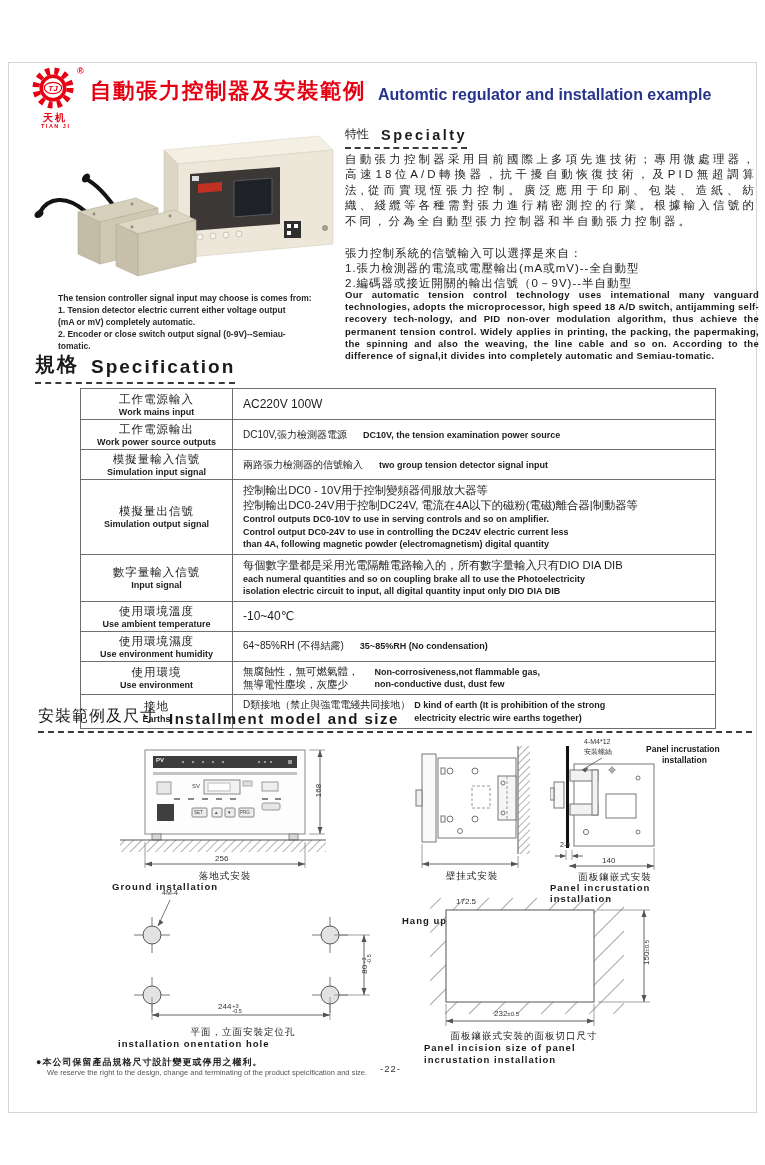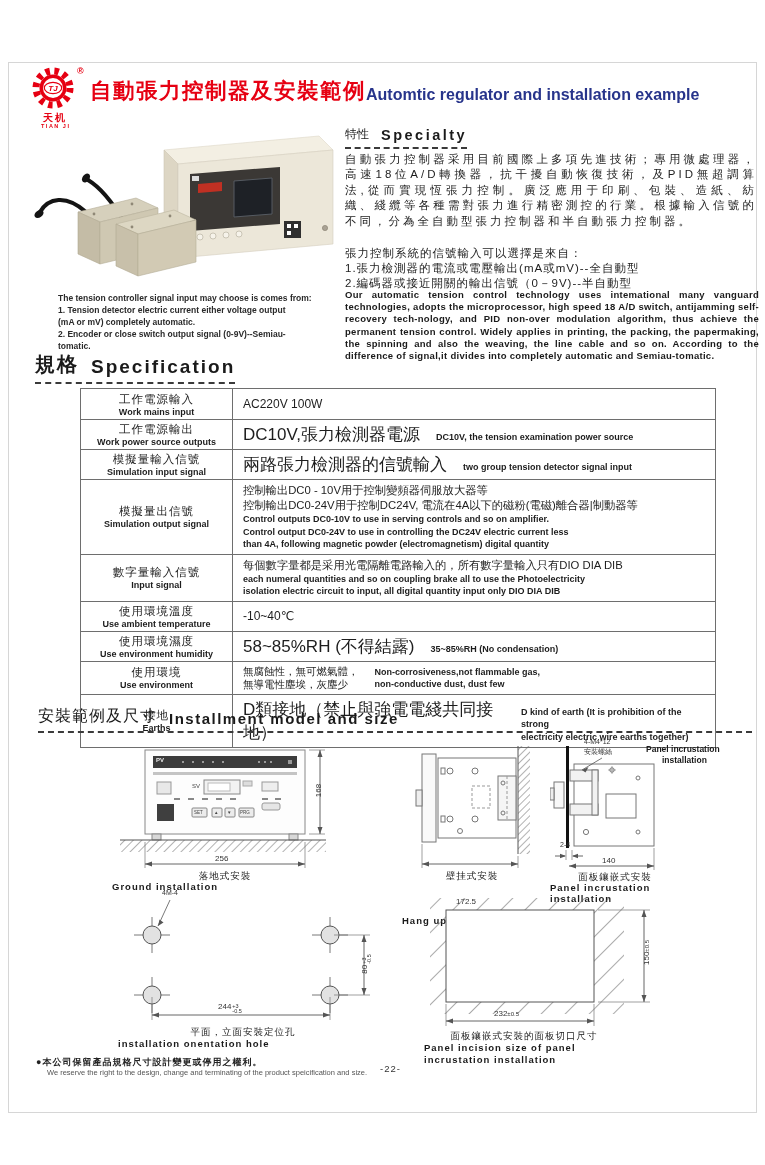--- a/index.html
+++ b/index.html
@@ -7,21 +7,21 @@
   body { width:765px; height:1165px; font-family:"Liberation Sans","DejaVu Sans",sans-serif; color:#222; }
   .page { position:relative; width:765px; height:1165px; background:#fff; overflow:hidden; }
   .abs { position:absolute; }
   .frame { position:absolute; left:8px; top:62px; width:749px; height:1051px; border:1px solid #d6d6d6; }
 
   
   .logo { left:30px; top:66px; width:60px; height:66px; }
   .logo .reg { position:absolute; left:47px; top:0; font-size:9px; font-weight:bold; }
   .logo-cn { position:absolute; left:13px; top:45px; font-size:10px; font-weight:bold; letter-spacing:2px; }
   .logo-en { position:absolute; left:11px; top:57px; font-size:5.5px; font-weight:bold; letter-spacing:1.5px; }
-  .title-row { left:90px; top:76px; display:flex; align-items:flex-end; }
+  .title-row { left:90px; top:76px; display:flex; align-items:flex-end; gap:12px; }
   .title-cn { font-size:21.5px; font-weight:bold; letter-spacing:1.5px; }
   .title-en { font-size:16px; font-weight:bold; padding-bottom:1px; }
 
   
   .dash-head { display:inline-flex; align-items:flex-end; gap:12px; border-bottom:2px dashed #3a3a3a; padding-bottom:4px; color:#1a1a1a; }
   .h-specialty { left:345px; top:126px; }
   .h-specialty .cn { font-size:12px; font-weight:normal; }
   .h-specialty .en { font-size:14.5px; font-weight:bold; letter-spacing:2.5px; }
   .h-spec { left:35px; top:351px; }
   .h-spec .cn { font-size:20px; font-weight:bold; letter-spacing:2px; }
@@ -37,21 +37,21 @@
   .photo-note { left:58px; top:292px; width:292px; font-size:8.5px; font-weight:bold; line-height:12px; white-space:pre-line; color:#2a2a2a; }
 
   
   .spec-table { position:absolute; left:80px; top:388px; width:636px; border:1px solid #6e6e6e; }
   .srow { display:flex; border-bottom:1px solid #6e6e6e; align-items:stretch; }
   .srow:last-child { border-bottom:none; }
   .scell-l { width:152px; border-right:1px solid #6e6e6e; display:flex; flex-direction:column; align-items:center; justify-content:center; text-align:center; padding:2px; }
   .scell-r { flex:1; padding:3px 10px; display:flex; flex-direction:column; justify-content:center; }
   .lab-cn { font-size:11.5px; letter-spacing:1px; color:#1d1d1d; }
   .lab-en { font-size:9px; font-weight:bold; color:#1d1d1d; }
-  .val-cn { font-size:17px; color:#1d1d1d; }
+  .val-cn { font-size:10px; color:#1d1d1d; }
   .val-en { font-size:9px; font-weight:bold; color:#1d1d1d; line-height:12.5px; }
   .val-big { font-size:12px; color:#1d1d1d; }
   .cnline { font-size:11.3px; line-height:15px; color:#1d1d1d; }
   .inline-pair { display:flex; align-items:baseline; gap:16px; }
   .stack { display:flex; flex-direction:column; justify-content:center; }
 
   
   .diagram { position:absolute; }
   .dim { position:absolute; font-size:8px; color:#333; white-space:nowrap; }
   .dim .tol { display:inline-flex; flex-direction:column; font-size:5.5px; line-height:5px; margin-left:1px; vertical-align:1px; }
@@ -214,21 +214,21 @@
         <span class="val-big">-10~40℃</span>
       </div>
     </div>
     <div class="srow" style="min-height:29px">
       <div class="scell-l">
         <span class="lab-cn">使用環境濕度</span>
         <span class="lab-en">Use environment humidity</span>
       </div>
       <div class="scell-r">
         <div class="inline-pair">
-          <span class="val-cn">58~85%RH (不得結露)</span>
+          <span class="val-cn">64~85%RH (不得結露)</span>
           <span class="val-en">35~85%RH (No condensation)</span>
         </div>
       </div>
     </div>
     <div class="srow" style="min-height:29px">
       <div class="scell-l">
         <span class="lab-cn">使用環境</span>
         <span class="lab-en">Use environment</span>
       </div>
       <div class="scell-r">

